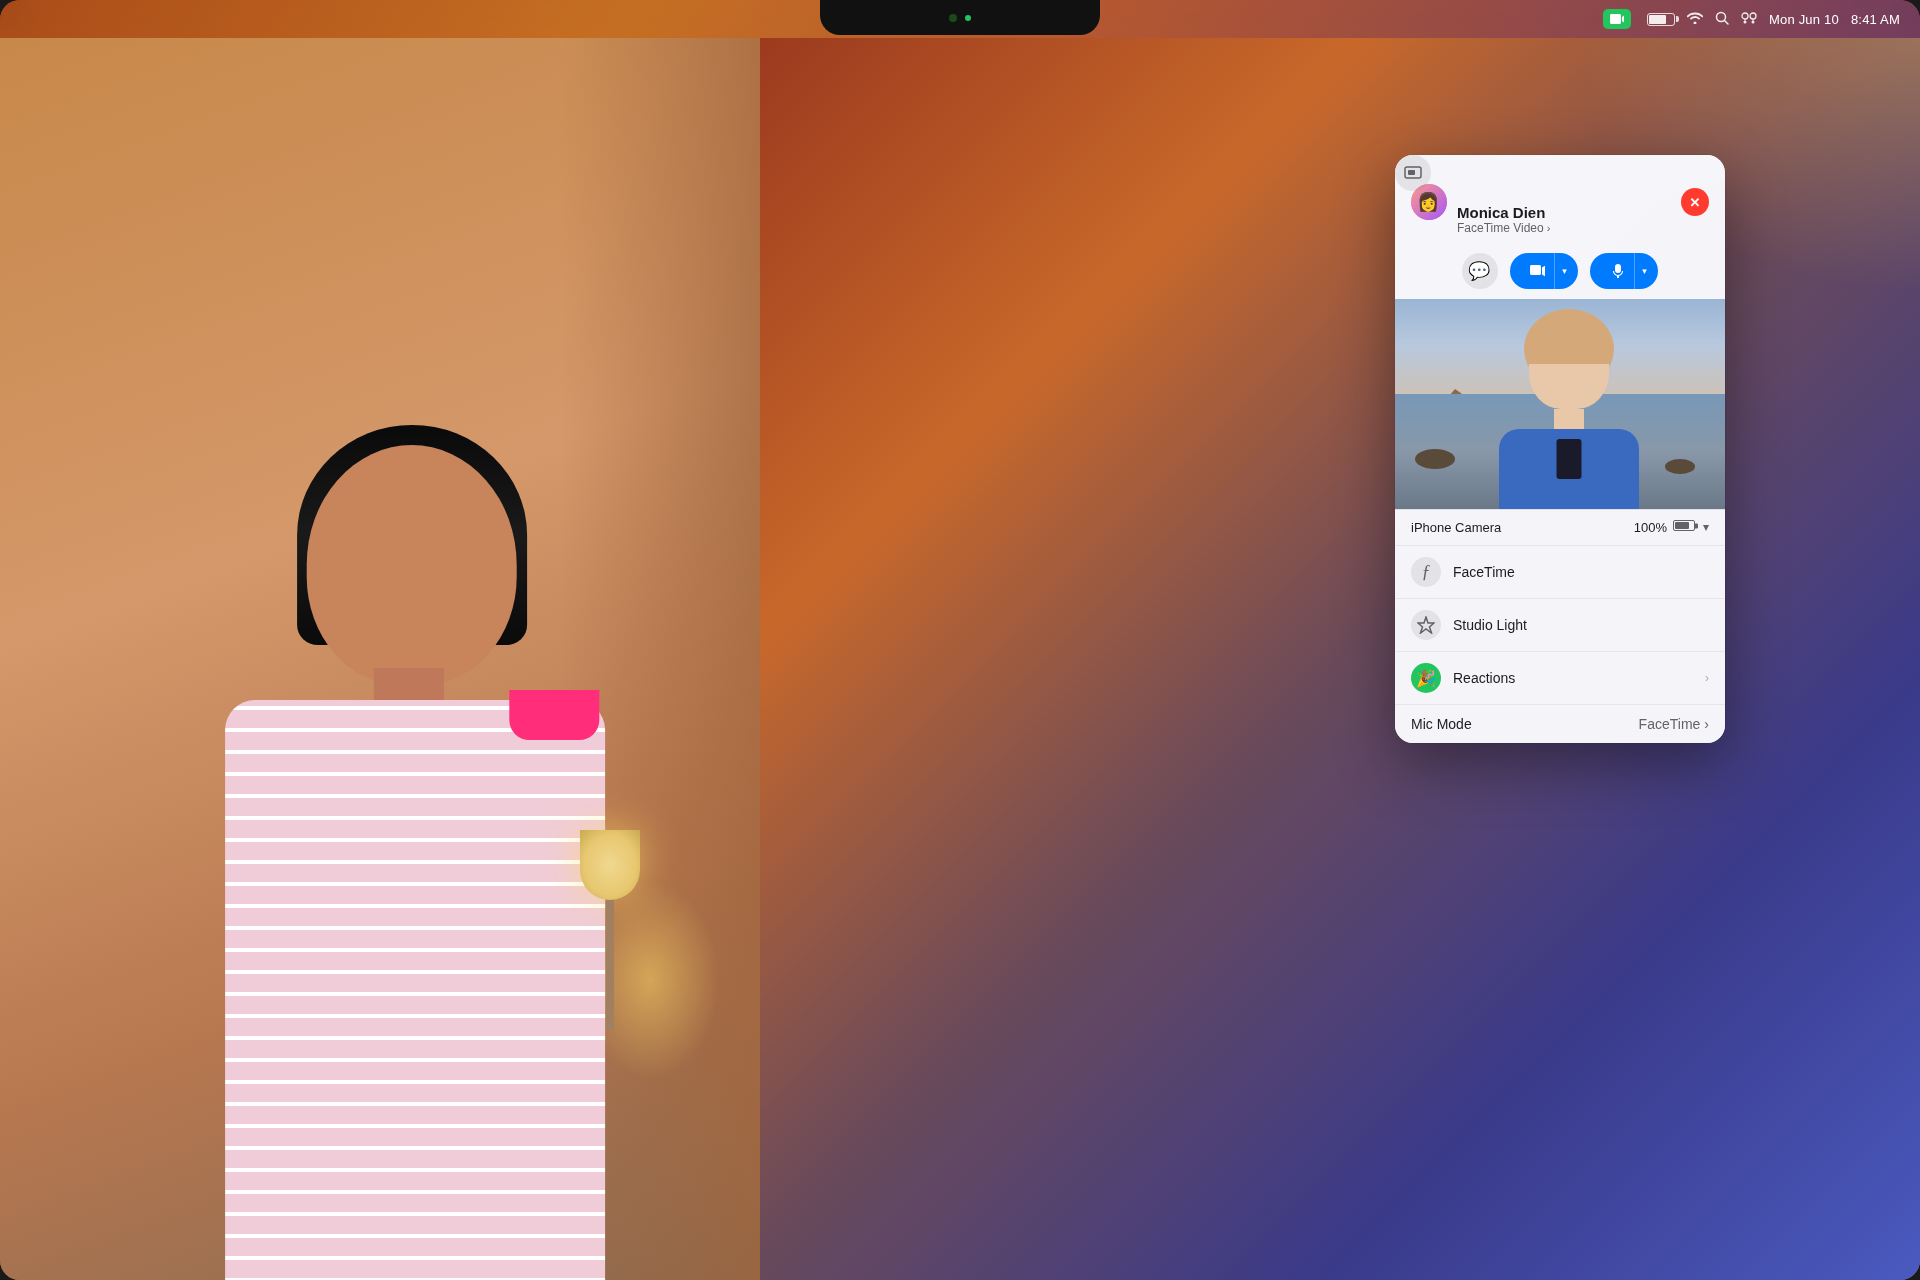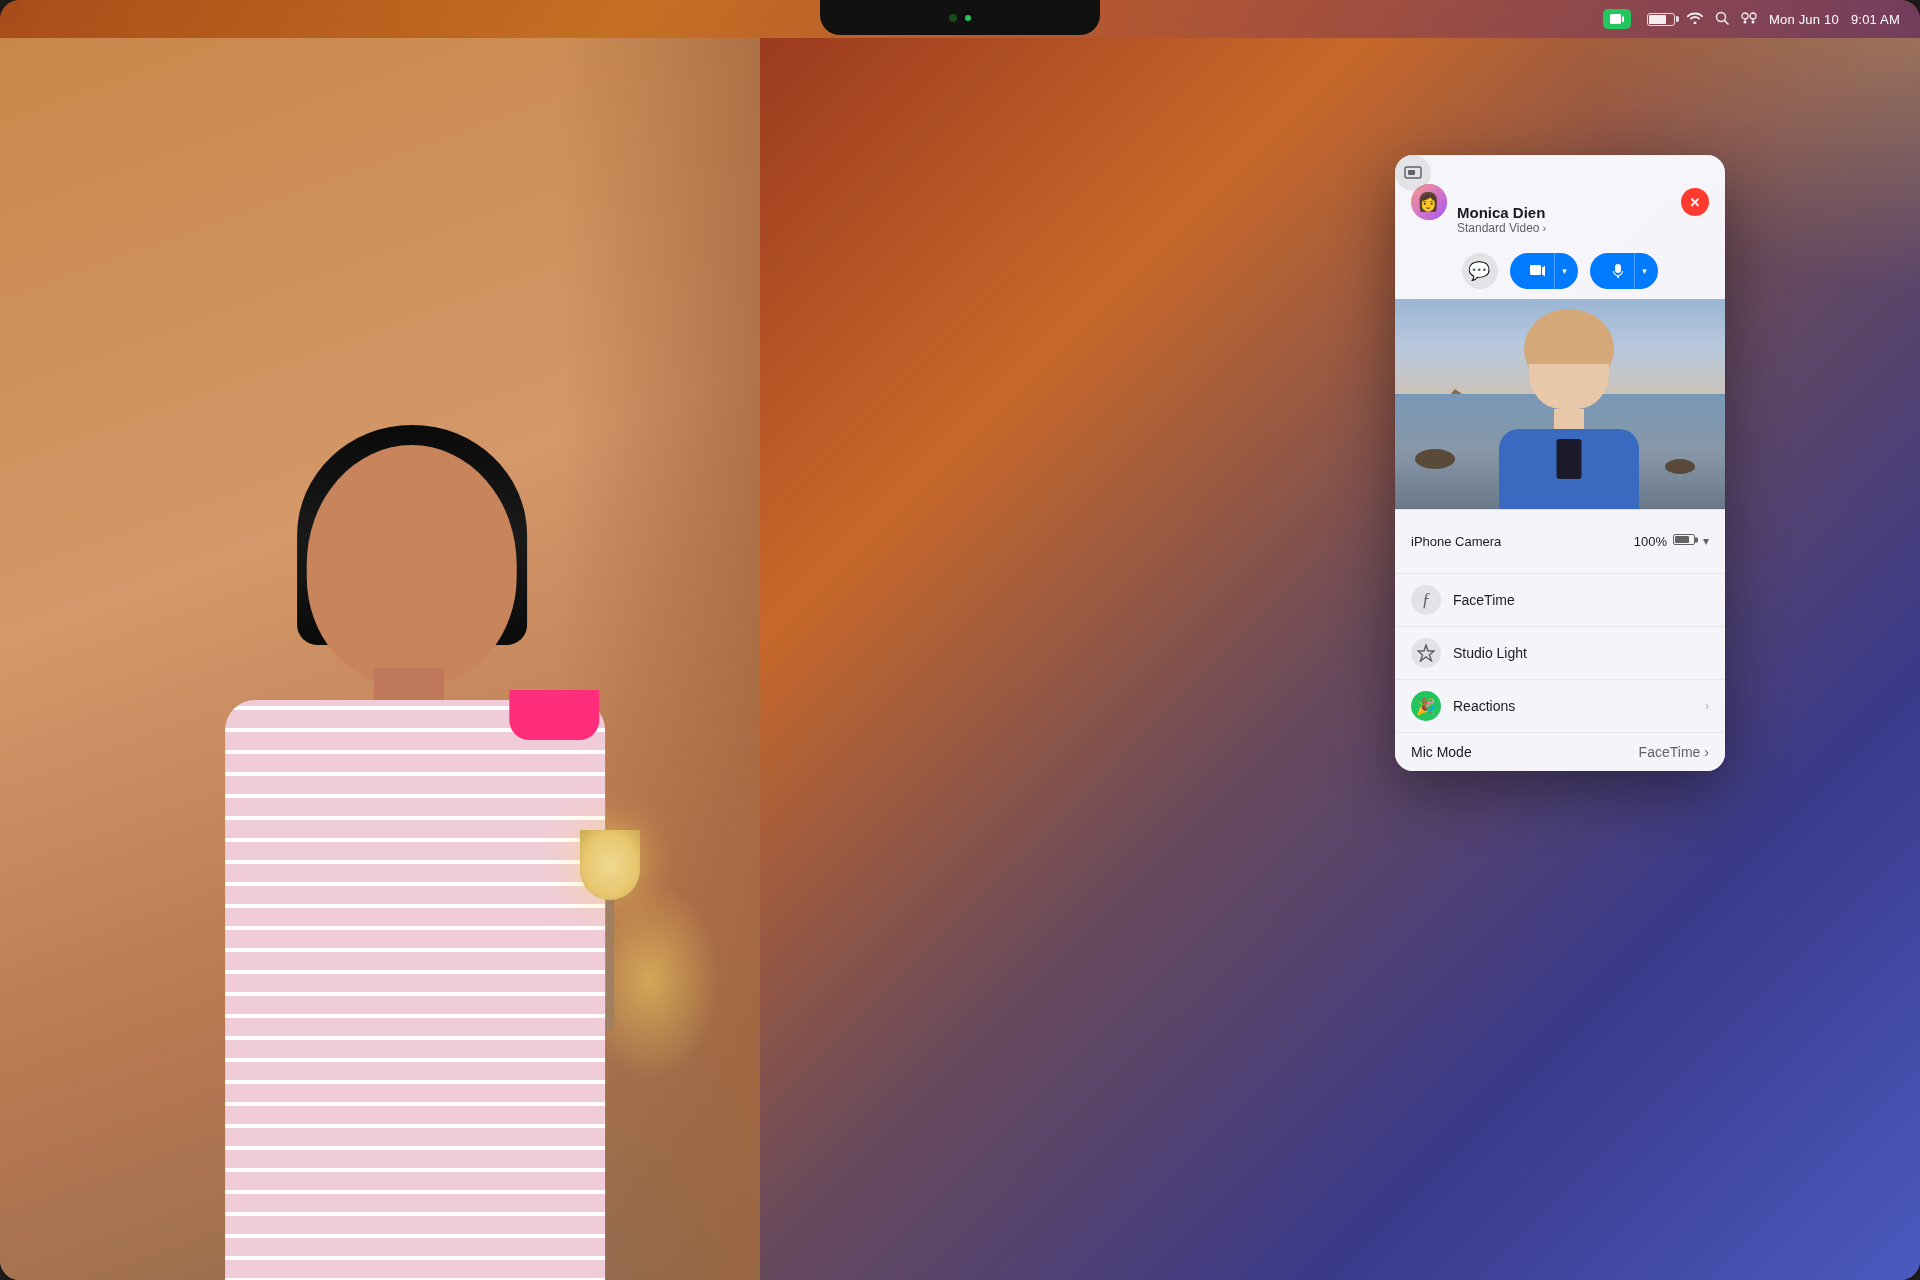--- a/index.html
+++ b/index.html
@@ -449,21 +449,21 @@
       left: 50%;
       transform: translateX(-50%);
       width: 25px;
       height: 40px;
       background: #1a1a2a;
       border-radius: 3px;
     }
 
     
     .camera-bar {
-      padding: 24px 16px;
+      padding: 10px 16px;
       display: flex;
       align-items: center;
       justify-content: space-between;
       background: rgba(245,245,250,0.95);
       border-top: 0.5px solid rgba(0,0,0,0.08);
     }
 
     .camera-label {
       font-size: 13px;
       color: #1c1c1e;
@@ -691,21 +691,21 @@
             <circle cx="4" cy="4" r="3" fill="none" stroke="white" stroke-width="1.3"></circle>
             <circle cx="12" cy="4" r="3" fill="none" stroke="white" stroke-width="1.3"></circle>
             <circle cx="4" cy="10" r="1.5" fill="white"></circle>
             <circle cx="12" cy="10" r="1.5" fill="white"></circle>
             <line x1="4" y1="7" x2="4" y2="8.5" stroke="white" stroke-width="1.3"></line>
             <line x1="12" y1="7" x2="12" y2="8.5" stroke="white" stroke-width="1.3"></line>
           </svg>
         </span>
 
         <span class="menubar-time">Mon Jun 10</span>
-        <span class="menubar-time">9:01 AM</span>
+        <span class="menubar-time">8:41 AM</span>
       </div>
     </div>
 
     <div class="local-video">
 
       <div style="position:absolute;top:0;left:0;right:0;bottom:0;background:linear-gradient(160deg, #c8884a 0%, #d4986a 40%, #b87850 70%, #8a6a50 100%);"></div>
 
       <div style="position:absolute;top:0;right:0;width:200px;bottom:0;background:linear-gradient(90deg, transparent, rgba(160,100,60,0.7));"></div>
 
       <div class="lamp-glow"></div>
@@ -736,21 +736,21 @@
     <div class="facetime-panel">
 
       <div class="panel-header">
         <div class="contact-avatar">
 
           <div style="width:36px;height:36px;border-radius:50%;background:linear-gradient(135deg,#ff9a8b,#a855f7);display:flex;align-items:center;justify-content:center;font-size:18px;">👩</div>
         </div>
         <div class="contact-info">
           <div class="contact-name">Monica Dien</div>
           <div class="contact-subtitle">
-            <span>Standard Video</span>
+            <span>FaceTime Video</span>
             <span style="color:#636366;font-size:11px;">›</span>
           </div>
         </div>
         <button class="close-button">
           <span>✕</span>
         </button>
       </div>
 
       <div class="controls-row">
         <button class="emoji-btn">

